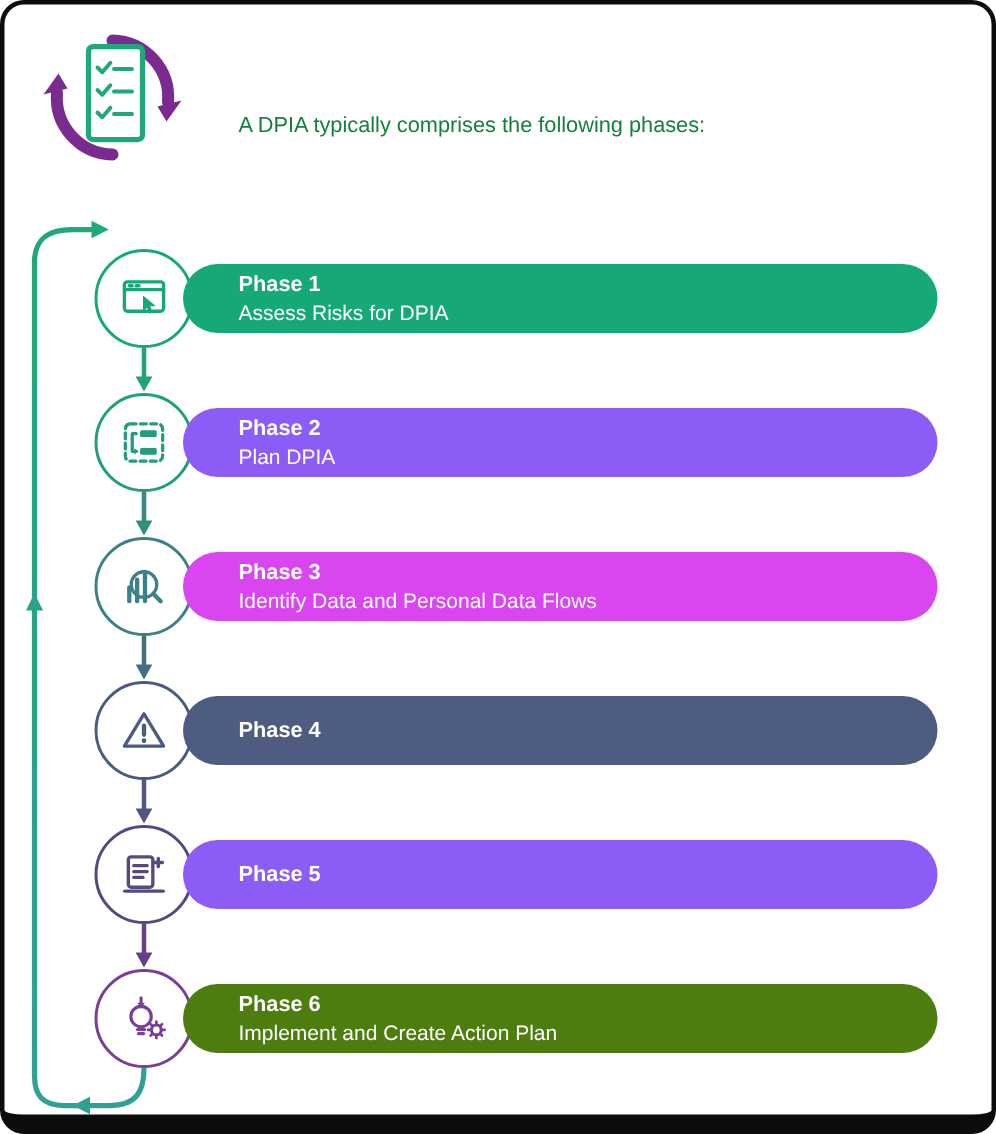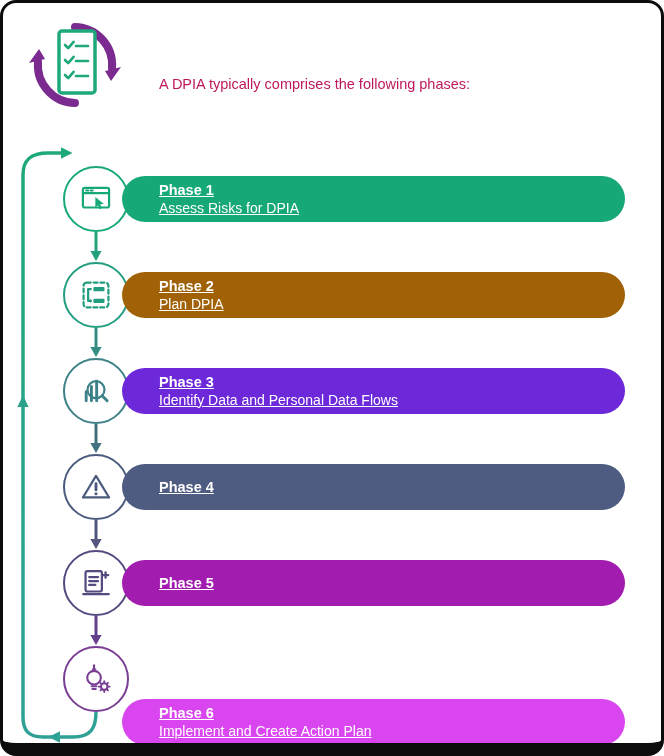--- a/index.html
+++ b/index.html
@@ -22,38 +22,37 @@
   .logo {
     position: absolute; left: 26px; top: 12px;
     width: 96px; height: 100px; z-index: 2;
   }
   .title {
     position: absolute; left: 155px; top: 26px; z-index: 2;
     font-size: 27px; font-weight: bold; letter-spacing: 0.6px;
   }
   .subtitle {
     position: absolute; left: 156px; top: 73px; z-index: 2;
-    font-size: 14.5px; color: #be185d;
+    font-size: 14.5px; color: #15803d;
   }
   .phase-row { position: absolute; left: 0; width: 100%; height: 66px; z-index: 1; }
   .r1 { top: 163px; } .r2 { top: 259px; } .r3 { top: 355px; }
   .r4 { top: 451px; padding-left: 18px; } .r5 { top: 547px; } .r6 { top: 643px; }
   .circle {
     position: absolute; left: 60px; top: 0;
     width: 66px; height: 66px; border-radius: 50%;
     border: 2.5px solid currentColor; background: #ffffff;
     display: flex; align-items: center; justify-content: center;
   }
   .bar {
     position: absolute; left: 119px; top: 10px;
     width: 503px; height: 46px; border-radius: 23px;
     color: #ffffff;
     display: flex; flex-direction: column; justify-content: center;
     padding-left: 37px;
-    text-decoration: underline;
   }
   .bar .label { font-weight: bold; font-size: 14.5px; line-height: 1.25; }
   .bar .desc  { font-size: 14px; line-height: 1.25; margin-top: 1px; }
   .icon-svg { display: block; }
 </style>
 </head>
 <body>
 
 <div class="frame">
 
@@ -126,37 +125,37 @@
   <div class="phase-row r2">
     <div class="circle" style="color: rgb(35, 157, 128);">
       <svg class="icon-svg" width="34" height="34" viewBox="0 0 26 26" fill="none" stroke="currentColor" stroke-width="1.7" stroke-linecap="round" stroke-linejoin="round">
         <rect x="3.5" y="3.5" width="19" height="19" rx="2.5" stroke-dasharray="3 2.2"></rect>
         <rect x="11" y="6.8" width="8.5" height="3.4" rx="0.8" fill="currentColor" stroke="none"></rect>
         <rect x="11" y="15.8" width="8.5" height="3.4" rx="0.8" fill="currentColor" stroke="none"></rect>
         <path d="M9 8.5 H7 V17.5 H9"></path>
         <path d="M8.2 15.9 L10.2 17.5 L8.2 19.1 Z" fill="currentColor" stroke="none"></path>
       </svg>
     </div>
-    <div class="bar" style="background-color: #a16207;">
+    <div class="bar" style="background-color: #8b5cf6;">
       <div class="label">Phase 2</div>
       <div class="desc">Plan DPIA</div>
     </div>
   </div>
 
   <div class="phase-row r3">
     <div class="circle" style="color: rgb(60, 129, 135);">
       <svg class="icon-svg" width="34" height="34" viewBox="0 0 26 26" fill="none" stroke="currentColor" stroke-width="1.7" stroke-linecap="round" stroke-linejoin="round">
         <line x1="5.5" y1="20.5" x2="5.5" y2="13.5" stroke-width="2.2"></line>
         <line x1="9.5" y1="20.5" x2="9.5" y2="9.5" stroke-width="2.2"></line>
         <line x1="13.5" y1="20.5" x2="13.5" y2="5.5" stroke-width="2.2"></line>
         <circle cx="13" cy="12" r="6.5"></circle>
         <line x1="17.7" y1="16.7" x2="21.5" y2="20.5" stroke-width="2.2"></line>
       </svg>
     </div>
-    <div class="bar" style="background-color: #6d28d9;">
+    <div class="bar" style="background-color: #d946ef;">
       <div class="label">Phase 3</div>
       <div class="desc">Identify Data and Personal Data Flows</div>
     </div>
   </div>
 
   <div class="phase-row r4">
     <div class="circle" style="color: rgb(74, 91, 126);">
       <svg class="icon-svg" width="34" height="34" viewBox="0 0 26 26" fill="none" stroke="currentColor" stroke-width="1.7" stroke-linecap="round" stroke-linejoin="round">
         <path d="M13 4.5 L23 21 H3 Z"></path>
         <line x1="13" y1="10.5" x2="13" y2="15.2" stroke-width="2.2"></line>
@@ -173,21 +172,21 @@
       <svg class="icon-svg" width="34" height="34" viewBox="0 0 26 26" fill="none" stroke="currentColor" stroke-width="1.7" stroke-linecap="round" stroke-linejoin="round">
         <rect x="5" y="4" width="12.5" height="15.5" rx="1.5"></rect>
         <line x1="7.8" y1="8.5" x2="14.6" y2="8.5"></line>
         <line x1="7.8" y1="11.5" x2="14.6" y2="11.5"></line>
         <line x1="7.8" y1="14.5" x2="12.5" y2="14.5"></line>
         <line x1="20.3" y1="4.8" x2="20.3" y2="9"></line>
         <line x1="18.2" y1="6.9" x2="22.4" y2="6.9"></line>
         <path d="M3.2 21.5 H22.8"></path>
       </svg>
     </div>
-    <div class="bar" style="background-color: #a21caf; gap: 32px;">
+    <div class="bar" style="background-color: #8b5cf6; gap: 32px;">
       <div class="label">Phase 5</div>
     </div>
   </div>
 
   <div class="phase-row r6">
     <div class="circle" style="color: rgb(122, 62, 149);">
       <svg class="icon-svg" width="34" height="34" viewBox="0 0 26 26" fill="none" stroke="currentColor" stroke-width="1.6" stroke-linecap="round" stroke-linejoin="round">
         <circle cx="11.5" cy="12" r="5.2"></circle>
         <line x1="9.7" y1="18.6" x2="13.3" y2="18.6"></line>
         <line x1="10.2" y1="20.7" x2="12.8" y2="20.7"></line>
@@ -199,19 +198,19 @@
           <line x1="19.3" y1="21.8" x2="19.3" y2="23"></line>
           <line x1="15.1" y1="18.8" x2="16.3" y2="18.8"></line>
           <line x1="22.3" y1="18.8" x2="23.5" y2="18.8"></line>
           <line x1="16.4" y1="15.9" x2="17.2" y2="16.7"></line>
           <line x1="21.4" y1="20.9" x2="22.2" y2="21.7"></line>
           <line x1="22.2" y1="15.9" x2="21.4" y2="16.7"></line>
           <line x1="17.2" y1="20.9" x2="16.4" y2="21.7"></line>
         </g>
       </svg>
     </div>
-    <div class="bar" style="background-color: #d946ef; margin-top: 43px;">
+    <div class="bar" style="background-color: #4d7c0f;">
       <div class="label">Phase 6</div>
       <div class="desc">Implement and Create Action Plan</div>
     </div>
   </div>
 
 </div>
 
 </body></html>

